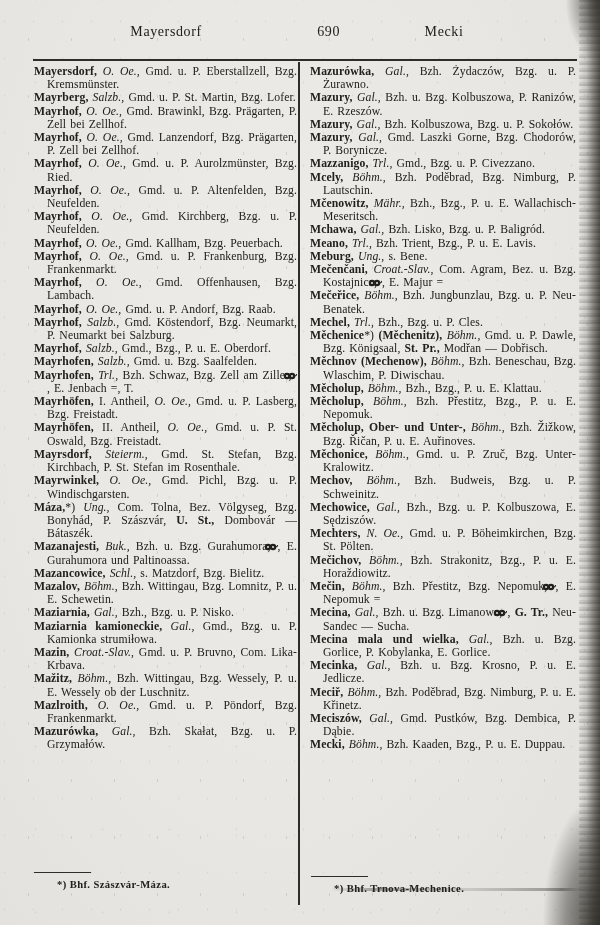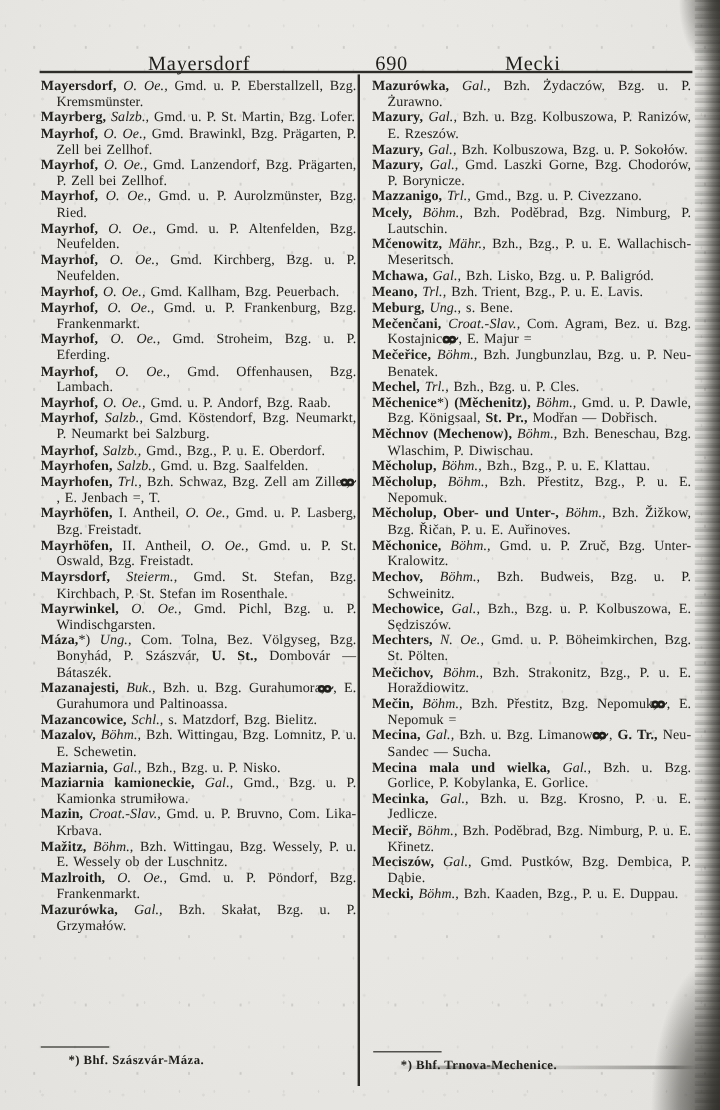--- a/index.html
+++ b/index.html
@@ -17,22 +17,22 @@
   .page::before{
     content:"";position:absolute;inset:0;pointer-events:none;
     background-image:
       radial-gradient(rgba(25,24,20,.13) .7px, transparent 1px),
       radial-gradient(rgba(25,24,20,.09) .6px, transparent .9px),
       radial-gradient(rgba(25,24,20,.05) .9px, transparent 1.2px);
     background-size:43px 57px, 29px 37px, 67px 83px;
     background-position:7px 11px, 19px 3px, 2px 41px;
   }
   .running-head{
-    position:absolute;top:43px;left:0;width:600px;height:18px;
-    font-size:17px;letter-spacing:.6px;
+    position:absolute;top:24px;left:0;width:600px;height:18px;
+    font-size:14px;letter-spacing:.6px;
   }
   .rh-left{position:absolute;left:35px;width:262px;text-align:center;}
   .rh-center{position:absolute;left:260px;width:80px;text-align:right;}
   .rh-right{position:absolute;left:312px;width:264px;text-align:center;}
   .head-rule{
     position:absolute;top:59px;left:33px;width:544px;height:1.6px;
     background:#2e2d29;
   }
   .col-divider{
     position:absolute;left:298px;top:62px;width:1.5px;height:843px;
@@ -96,21 +96,20 @@
   <div class="col col-left">
       <p class="entry"><span class="b">Mayersdorf,</span><span class="i"> O. Oe.,</span><span class="t"> Gmd. u. P. Eberstallzell, Bzg. Kremsmünster.</span></p>
       <p class="entry"><span class="b">Mayrberg,</span><span class="i"> Salzb.,</span><span class="t"> Gmd. u. P. St. Martin, Bzg. Lofer.</span></p>
       <p class="entry"><span class="b">Mayrhof,</span><span class="i"> O. Oe.,</span><span class="t"> Gmd. Brawinkl, Bzg. Prägarten, P. Zell bei Zellhof.</span></p>
       <p class="entry"><span class="b">Mayrhof,</span><span class="i"> O. Oe.,</span><span class="t"> Gmd. Lanzendorf, Bzg. Prägarten, P. Zell bei Zellhof.</span></p>
       <p class="entry"><span class="b">Mayrhof,</span><span class="i"> O. Oe.,</span><span class="t"> Gmd. u. P. Aurolzmünster, Bzg. Ried.</span></p>
       <p class="entry"><span class="b">Mayrhof,</span><span class="i"> O. Oe.,</span><span class="t"> Gmd. u. P. Altenfelden, Bzg. Neufelden.</span></p>
       <p class="entry"><span class="b">Mayrhof,</span><span class="i"> O. Oe.,</span><span class="t"> Gmd. Kirchberg, Bzg. u. P. Neufelden.</span></p>
       <p class="entry"><span class="b">Mayrhof,</span><span class="i"> O. Oe.,</span><span class="t"> Gmd. Kallham, Bzg. Peuerbach.</span></p>
       <p class="entry"><span class="b">Mayrhof,</span><span class="i"> O. Oe.,</span><span class="t"> Gmd. u. P. Frankenburg, Bzg. Frankenmarkt.</span></p>
-      <p class="entry"><span class="b">Mayrhof,</span><span class="i"> O. Oe.,</span><span class="t"> Gmd. Stroheim, Bzg. u. P. Eferding.</span></p>
       <p class="entry"><span class="b">Mayrhof,</span><span class="i"> O. Oe.,</span><span class="t"> Gmd. Offenhausen, Bzg. Lambach.</span></p>
       <p class="entry"><span class="b">Mayrhof,</span><span class="i"> O. Oe.,</span><span class="t"> Gmd. u. P. Andorf, Bzg. Raab.</span></p>
       <p class="entry"><span class="b">Mayrhof,</span><span class="i"> Salzb.,</span><span class="t"> Gmd. Köstendorf, Bzg. Neumarkt, P. Neumarkt bei Salzburg.</span></p>
       <p class="entry"><span class="b">Mayrhof,</span><span class="i"> Salzb.,</span><span class="t"> Gmd., Bzg., P. u. E. Oberdorf.</span></p>
       <p class="entry"><span class="b">Mayrhofen,</span><span class="i"> Salzb.,</span><span class="t"> Gmd. u. Bzg. Saalfelden.</span></p>
       <p class="entry"><span class="b">Mayrhofen,</span><span class="i"> Trl.,</span><span class="t"> Bzh. Schwaz, Bzg. Zell am Ziller, </span><span class="horn"><svg viewBox="0 0 28 16" xmlns="http://www.w3.org/2000/svg">
             <circle cx="8" cy="8" r="6.5" fill="#21201c"></circle>
             <circle cx="18" cy="8" r="6.5" fill="#21201c"></circle>
             <circle cx="8" cy="8" r="2" fill="#e8e7e3"></circle>
             <circle cx="18" cy="8" r="2" fill="#e8e7e3"></circle>

